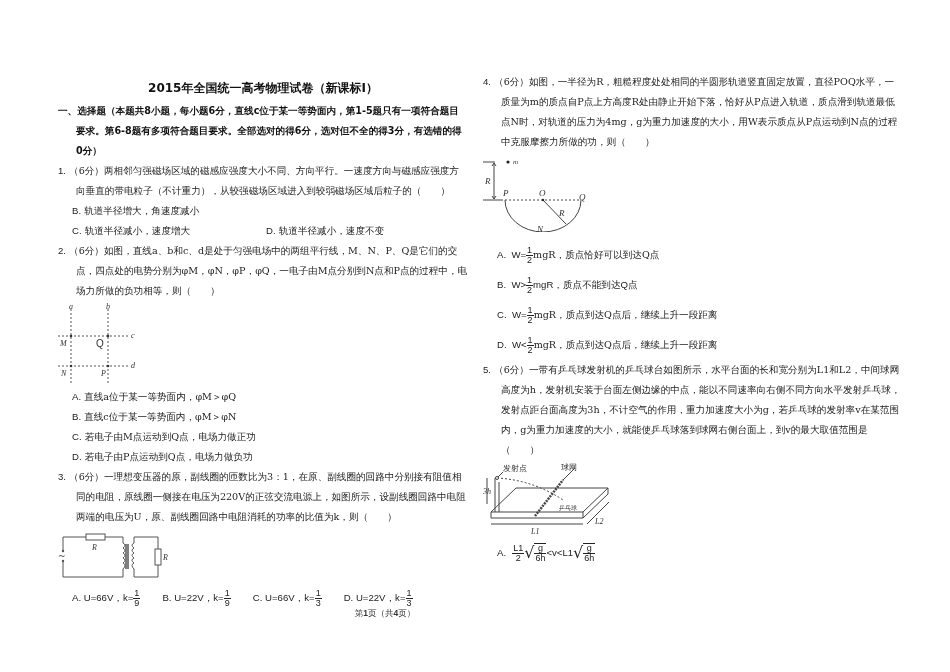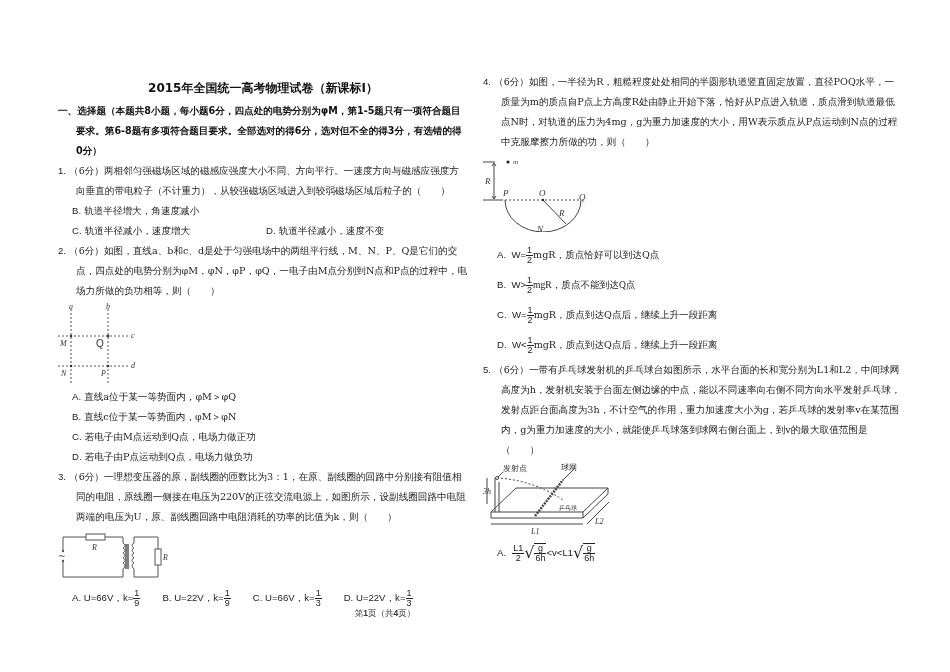--- a/index.html
+++ b/index.html
@@ -30,21 +30,21 @@
   .inline-opts { padding-left:14px; display:flex; gap:22px; align-items:center; height:30px; }
   .sqrt-sign { font-size:16px; vertical-align:middle; line-height:16px; }
 </style>
 </head>
 <body>
 
 <div class="page">
 
   <div class="col col-left">
     <div class="title">2015年全国统一高考物理试卷（新课标Ⅰ）</div>
-    <div class="section">一、选择题（本题共8小题，每小题6分，四点处的电势分别为φM，第1-5题只有一项符合题目要求。第6-8题有多项符合题目要求。全部选对的得6分，选对但不全的得3分，有选错的得0分）</div>
+    <div class="section">一、选择题（本题共8小题，每小题6分，直线c位于某一等势面内，第1-5题只有一项符合题目要求。第6-8题有多项符合题目要求。全部选对的得6分，选对但不全的得3分，有选错的得0分）</div>
 
     <div class="q">
       <span class="qnum">1.</span>
       <span>（6分）</span><span>两相邻匀强磁场区域的磁感应强度大小不同、方向平行。一速度方向与磁感应强度方向垂直的带电粒子（不计重力），从较强磁场区域进入到较弱磁场区域后粒子的（　　）</span>
     </div>
     <div class="opt-row">
       <div class="opt"><span class="lat">B.</span> <span>轨道半径增大，角速度减小</span></div>
     </div>
     <div class="opt-row">
       <div class="opt"><span class="lat">C.</span> <span>轨道半径减小，速度增大</span></div>
@@ -155,21 +155,21 @@
     <div class="opt lat" style="height:30px;display:flex;align-items:center;">
       <span>A.</span>&nbsp;&nbsp;<span>W=</span><span class="frac">
           <span class="num">1</span>
           <span class="den">2</span>
         </span><span style="font-family:'DejaVu Serif',serif">mgR，质点恰好可以到达Q点</span>
     </div>
     <div class="opt lat" style="height:30px;display:flex;align-items:center;">
       <span>B.</span>&nbsp;&nbsp;<span>W&gt;</span><span class="frac">
           <span class="num">1</span>
           <span class="den">2</span>
-        </span><span style="font-family:Liberation Serif, serif">mgR，质点不能到达Q点</span>
+        </span><span style="font-family:Liberation Sans, sans-serif">mgR，质点不能到达Q点</span>
     </div>
     <div class="opt lat" style="height:30px;display:flex;align-items:center;">
       <span>C.</span>&nbsp;&nbsp;<span>W=</span><span class="frac">
           <span class="num">1</span>
           <span class="den">2</span>
         </span><span style="font-family:'DejaVu Serif',serif">mgR，质点到达Q点后，继续上升一段距离</span>
     </div>
     <div class="opt lat" style="height:30px;display:flex;align-items:center;">
       <span>D.</span>&nbsp;&nbsp;<span>W&lt;</span><span class="frac">
           <span class="num">1</span>

